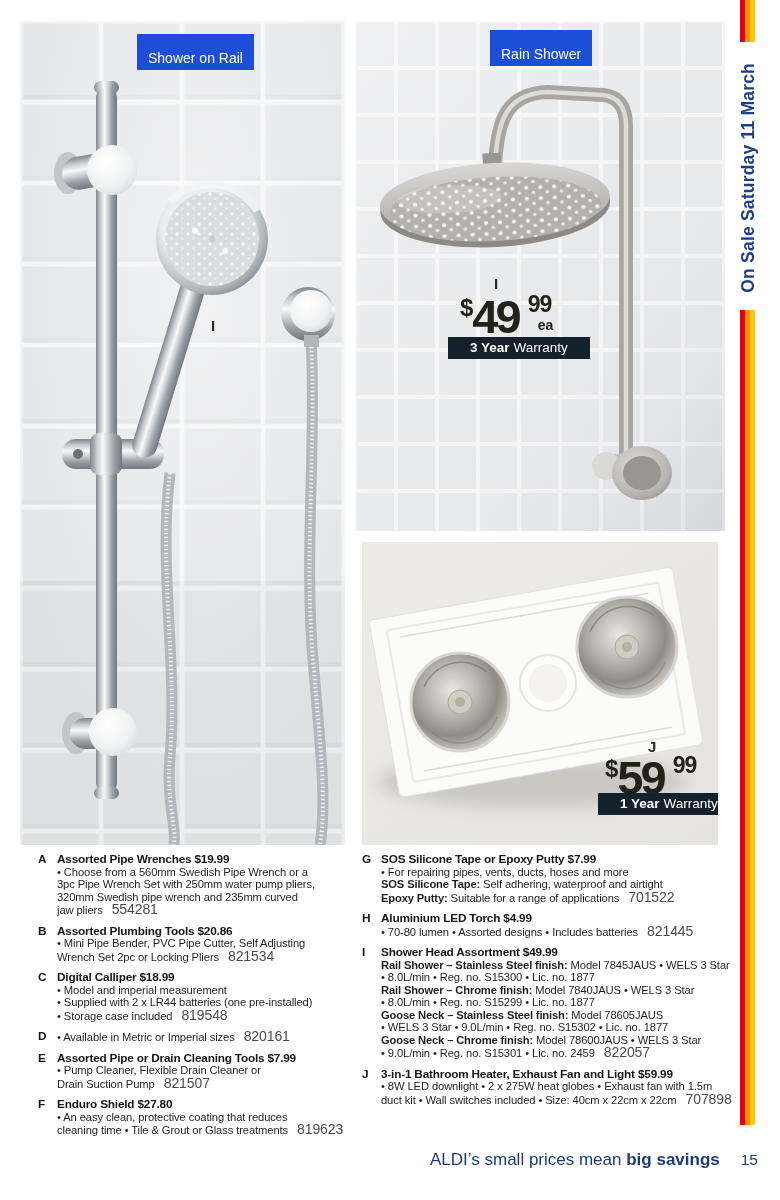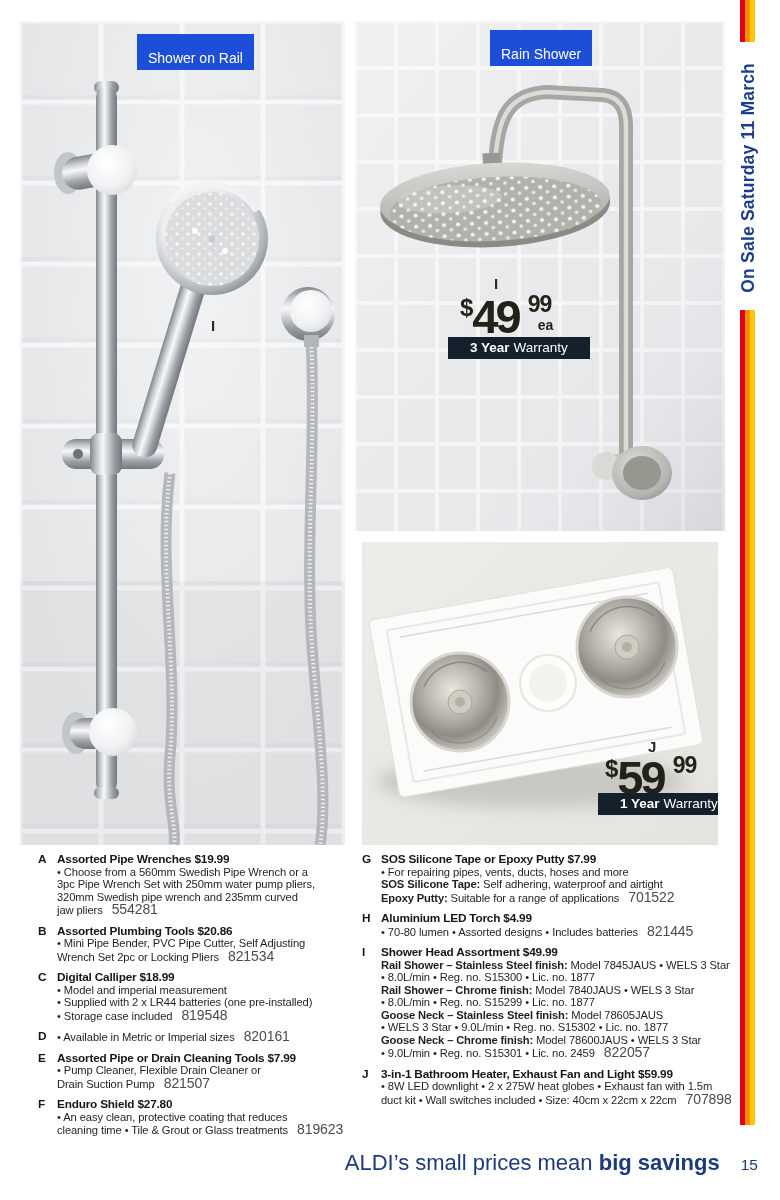--- a/index.html
+++ b/index.html
@@ -55,21 +55,21 @@
   .ibody{flex:1;}
   .ititle{font-weight:bold;font-size:11.8px;color:#161614;line-height:12.5px;
           letter-spacing:-.2px;white-space:nowrap;}
   .iline{font-size:11.2px;line-height:12.5px;letter-spacing:-.1px;white-space:nowrap;}
   .iline b{letter-spacing:-.15px;}
   .code{color:#4b4b49;font-size:14px;margin-left:9px;}
 
   
   .footer{position:absolute;top:1150px;right:22px;display:flex;align-items:baseline;
           color:#1d3a7c;}
-  .tagline{font-size:22px;}
+  .tagline{font-size:17px;}
   .tagline b{font-weight:bold;}
   .pagenum{font-size:15.5px;font-weight:normal;margin-left:21px;}
 </style>
 </head>
 <body>
 
 <div class="page">
 
   <section class="photo photo-left">
     <svg width="325" height="824" viewBox="0 0 325 824">

